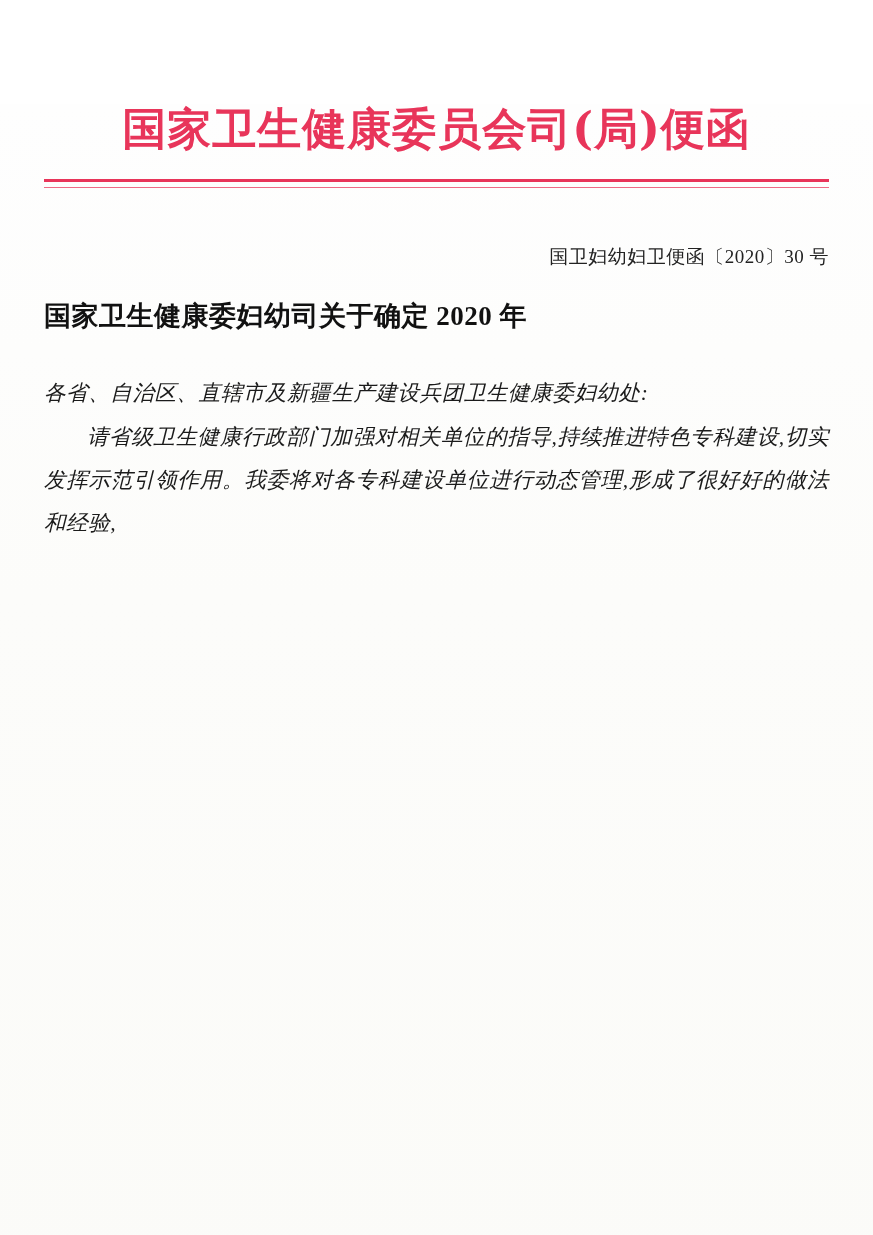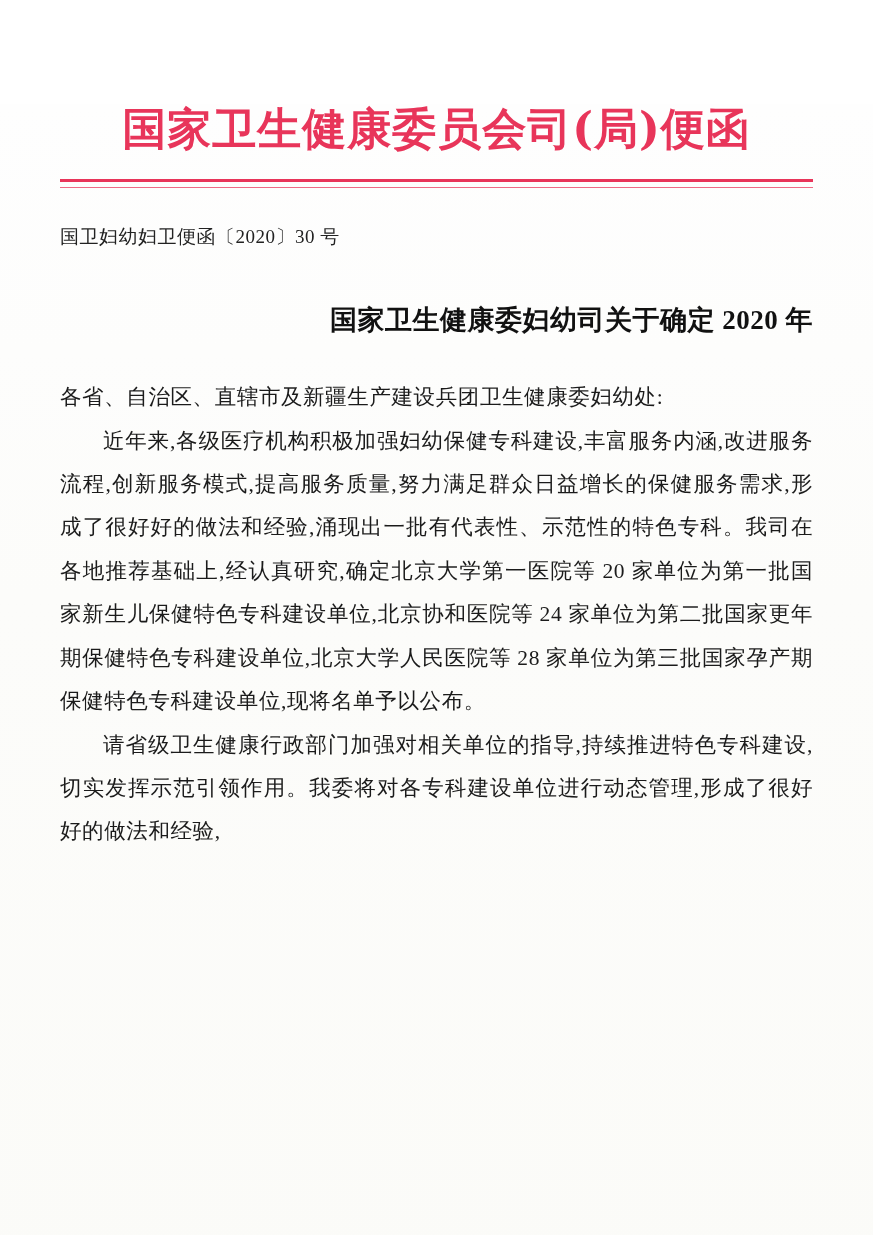--- a/index.html
+++ b/index.html
@@ -25,21 +25,21 @@
   
   .paper-tint {
     position: absolute;
     inset: 0;
     background: linear-gradient(180deg, #fefefe 0%, #fcfcfa 40%, #fbfbf8 100%);
     pointer-events: none;
   }
 
   .content {
     position: relative;
-    padding: 0 60px;
+    padding: 0 44px;
   }
 
   
   .masthead {
     margin-top: 104px;
     text-align: center;
   }
   .masthead-title {
     font-family: "DejaVu Serif", "Liberation Serif", serif;
     font-weight: bold;
@@ -59,32 +59,32 @@
   }
   .rule-thin {
     height: 1px;
     background: #ef6a85;
     width: 100%;
     margin-top: 5px;
   }
 
   
   .docnum {
-    text-align: left;
-    margin-top: 36px;
+    text-align: right;
+    margin-top: 56px;
     font-size: 19px;
     font-family: "Liberation Serif", serif;
     letter-spacing: 0.5px;
     color: #222;
   }
 
   
   .doc-title {
-    margin-top: 48px;
-    text-align: right;
+    margin-top: 24px;
+    text-align: left;
     font-weight: bold;
     font-size: 27px;
     line-height: 1.65;
     letter-spacing: 0.5px;
     color: #111;
   }
   .doc-title-line {
     display: block;
   }
 
@@ -92,20 +92,21 @@
   .body-text {
     margin-top: 34px;
     font-size: 21.5px;
     line-height: 2.02;
     letter-spacing: 0.6px;
     color: #1b1b1b;
     text-align: justify;
   }
   .para {
     margin: 0;
+    font-style: italic;
   }
   .indent {
     text-indent: 2em;
   }
 </style>
 </head>
 <body>
 
 <div class="page">
   <div class="paper-tint"></div>
@@ -121,19 +122,18 @@
     </div>
 
     <div class="docnum">国卫妇幼妇卫便函〔2020〕30 号</div>
 
     <div class="doc-title">
       <span class="doc-title-line">国家卫生健康委妇幼司关于确定 2020 年</span>
     </div>
 
     <div class="body-text">
       <p class="para">各省、自治区、直辖市及新疆生产建设兵团卫生健康委妇幼处:</p>
-      <p class="para indent">近年来,各级医疗机构积极加强妇幼保健专科建设,丰富服务内涵,改进服务流程,创新服务模式,提高服务质量,努力满足群众日益增长的保健服务需求,形成了很好好的做法和经验,涌现出一批有代表性、示范性的特色专科。我司在各地推荐基础上,经认真研究,确定北京大学第一医院等 20 家单位为第一批国家新生儿保健特色专科建设单位,北京协和医院等 24 家单位为第二批国家更年期保健特色专科建设单位,北京大学人民医院等 28 家单位为第三批国家孕产期保健特色专科建设单位,现将名单予以公布。</p>
       <p class="para indent">请省级卫生健康行政部门加强对相关单位的指导,持续推进特色专科建设,切实发挥示范引领作用。我委将对各专科建设单位进行动态管理,形成了很好好的做法和经验,</p>
     </div>
 
   </div>
 
 </div>
 
 </body></html>

